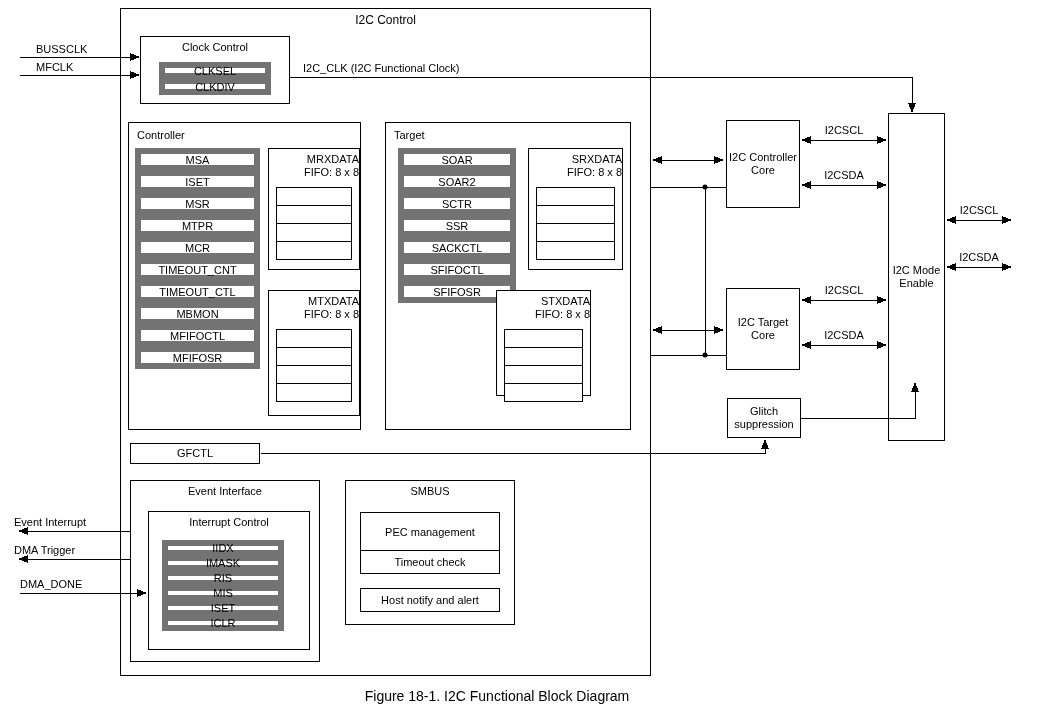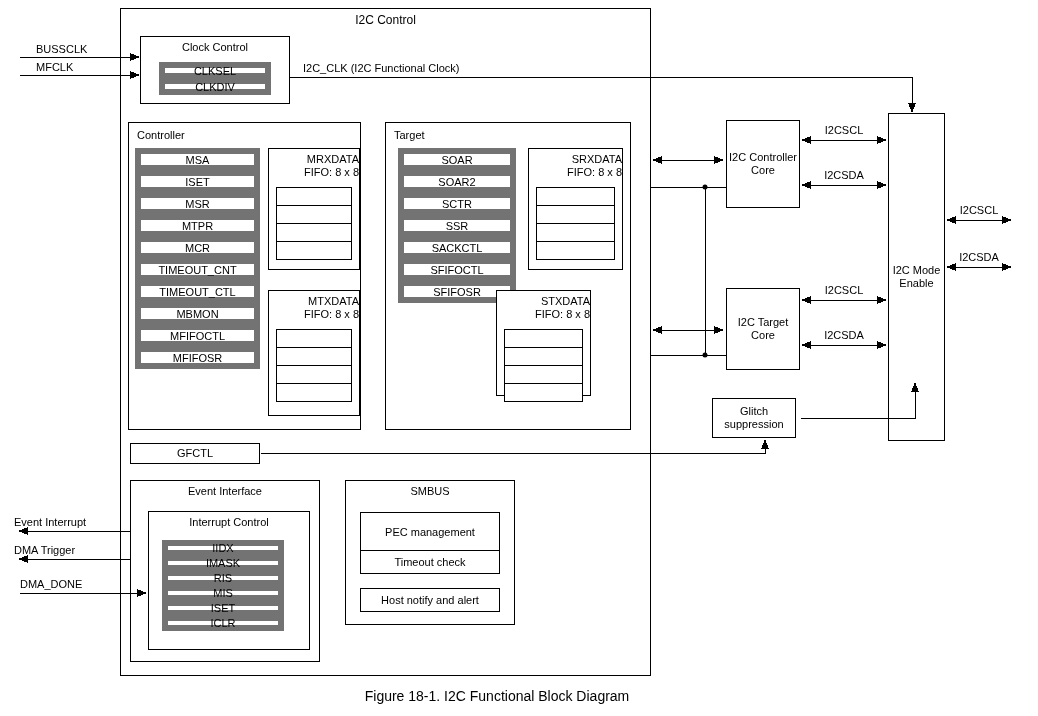--- a/index.html
+++ b/index.html
@@ -133,21 +133,21 @@
 
   <div class="box" style="left:345px;top:480px;width:170px;height:145px">
     <div class="tc">SMBUS</div>
   </div>
   <div class="box flexc" style="left:360px;top:512px;width:140px;height:40px">PEC management</div>
   <div class="box flexc" style="left:360px;top:550px;width:140px;height:24px">Timeout check</div>
   <div class="box flexc" style="left:360px;top:588px;width:140px;height:24px">Host notify and alert</div>
 
   <div class="box flexc" style="left:726px;top:120px;width:74px;height:88px">I2C Controller Core</div>
   <div class="box flexc" style="left:726px;top:288px;width:74px;height:82px">I2C Target Core</div>
-  <div class="box flexc" style="left:712px;top:398px;width:84px;height:40px">Glitch suppression</div>
+  <div class="box flexc" style="left:727px;top:398px;width:74px;height:40px">Glitch suppression</div>
   <div class="box flexc" style="left:888px;top:113px;width:57px;height:328px">I2C Mode Enable</div>
 
   <div class="label" style="left:36px;top:43px">BUSSCLK</div>
   <div class="label" style="left:36px;top:61px">MFCLK</div>
   <div class="label" style="left:303px;top:62px">I2C_CLK (I2C Functional Clock)</div>
 
   <div class="label ctr" style="left:800px;top:124px;width:88px">I2CSCL</div>
   <div class="label ctr" style="left:800px;top:169px;width:88px">I2CSDA</div>
   <div class="label ctr" style="left:800px;top:284px;width:88px">I2CSCL</div>
   <div class="label ctr" style="left:800px;top:329px;width:88px">I2CSDA</div>

